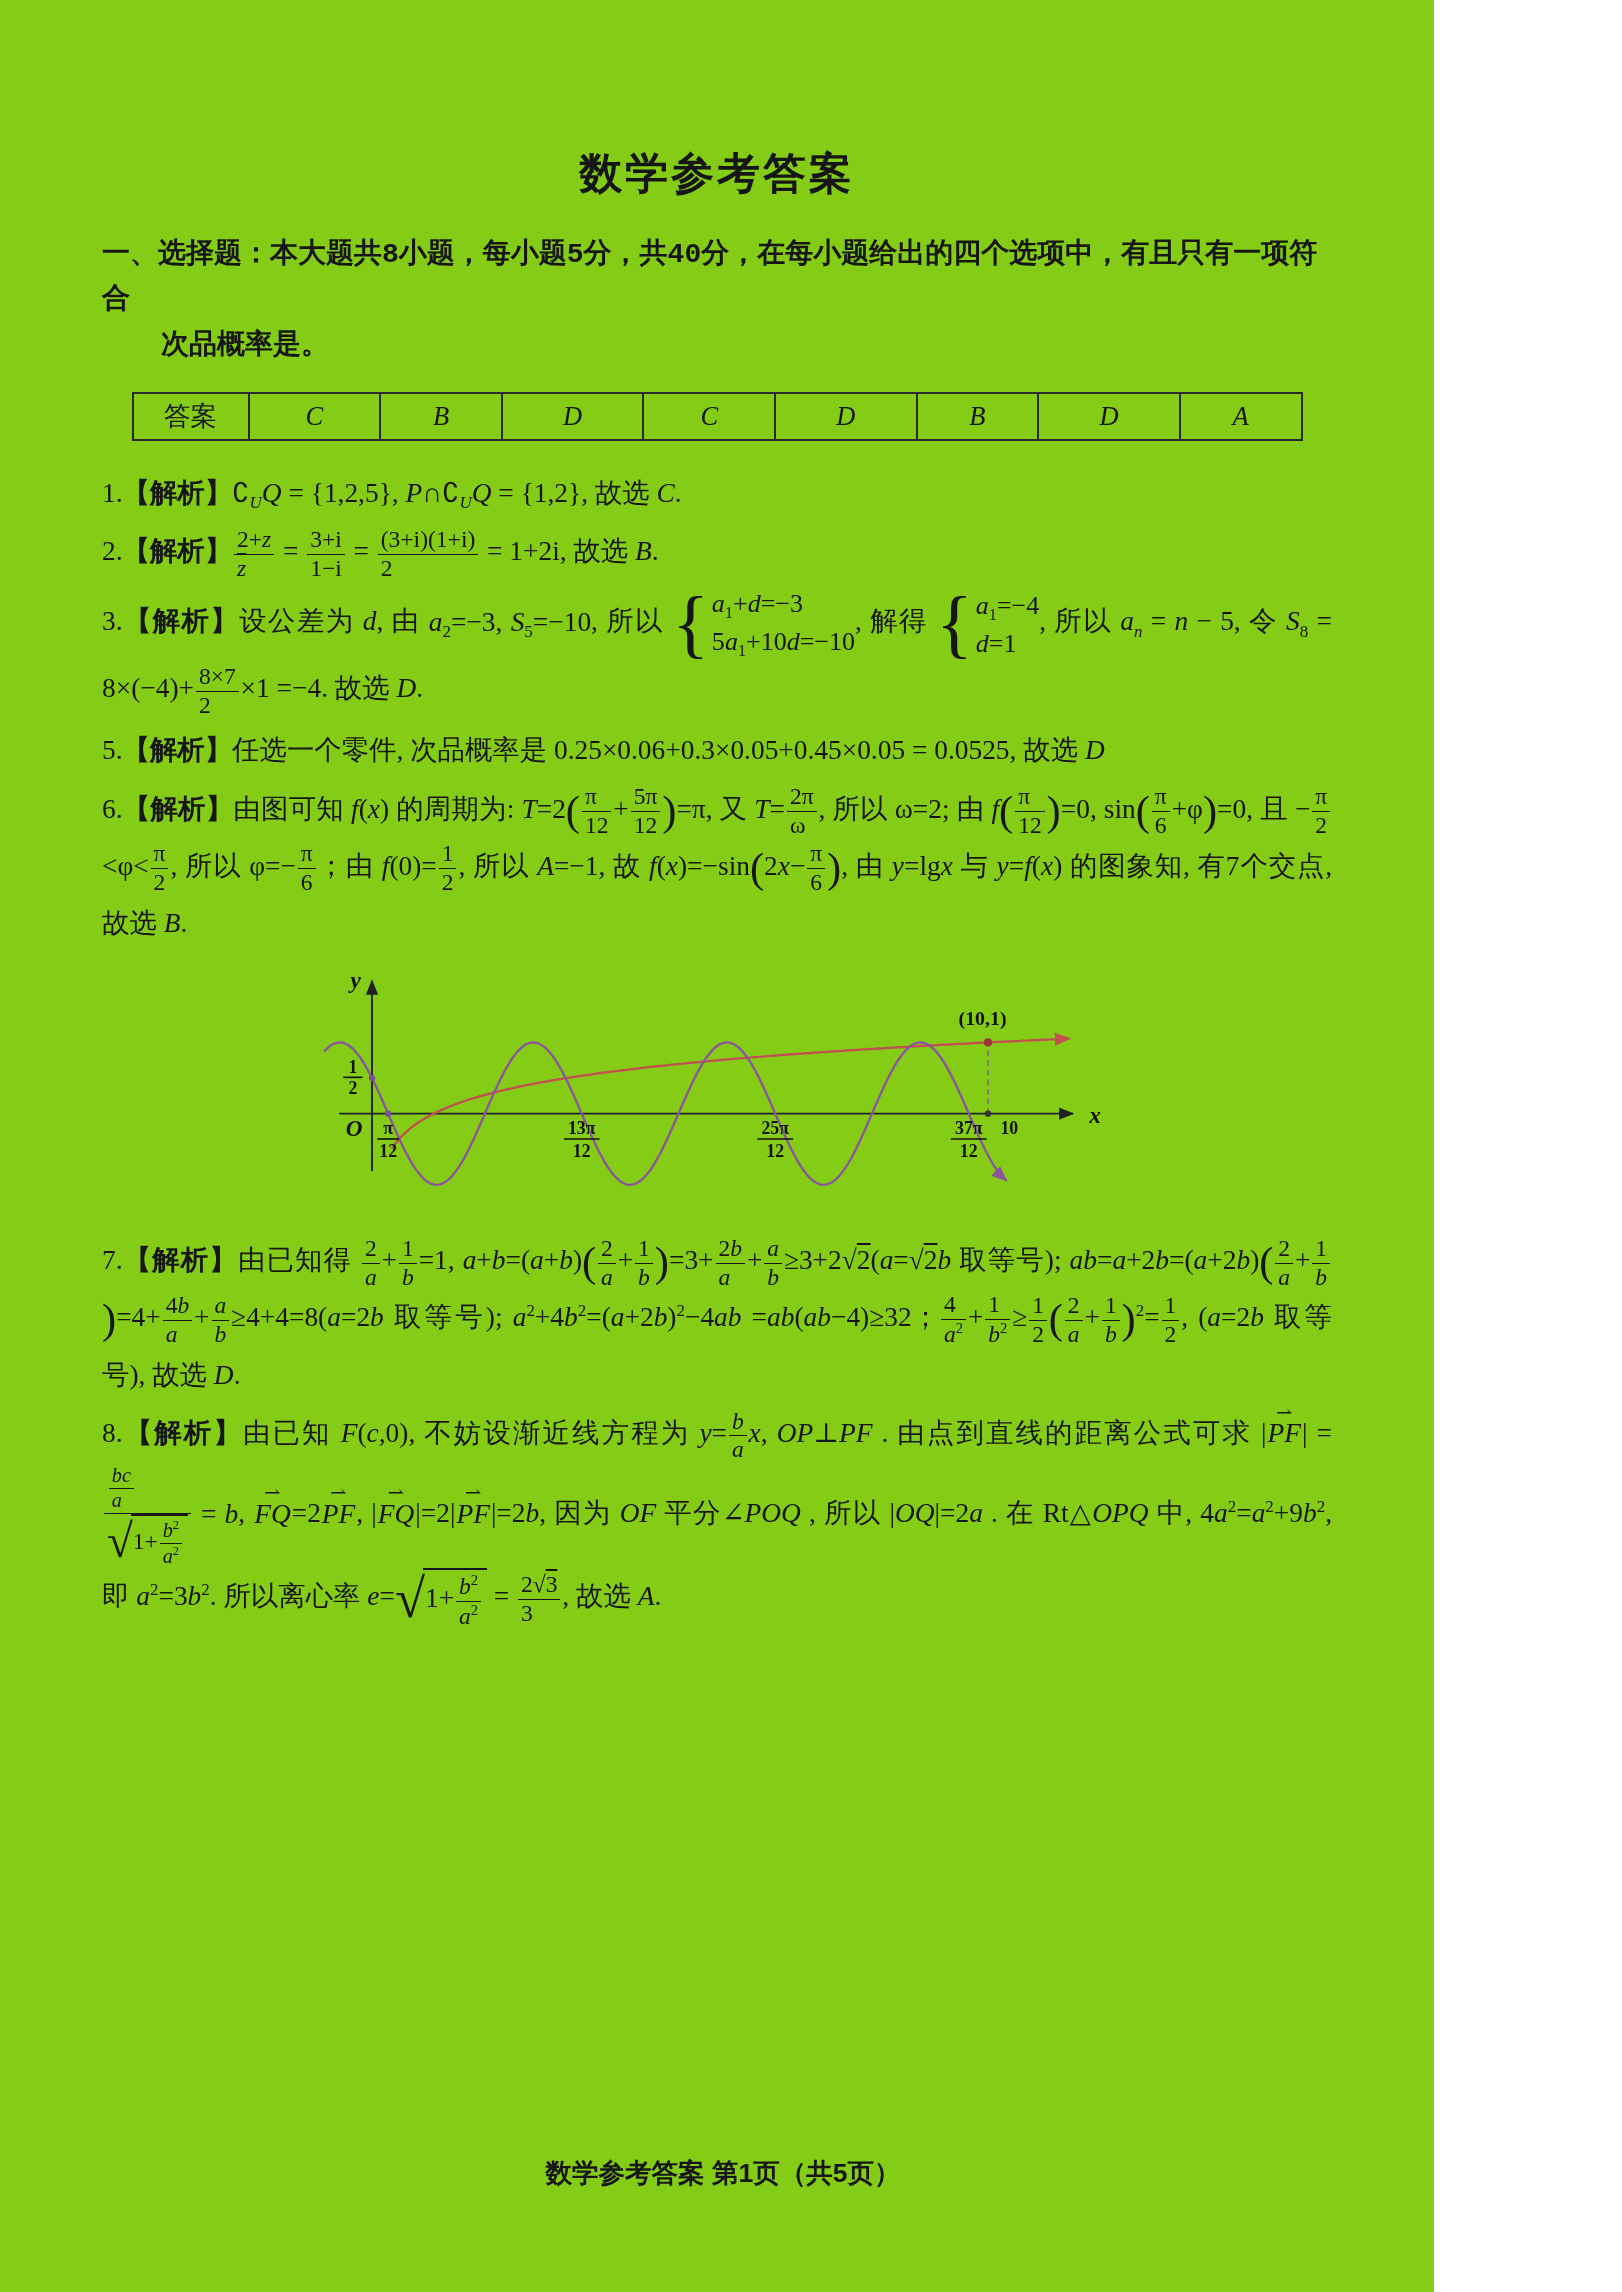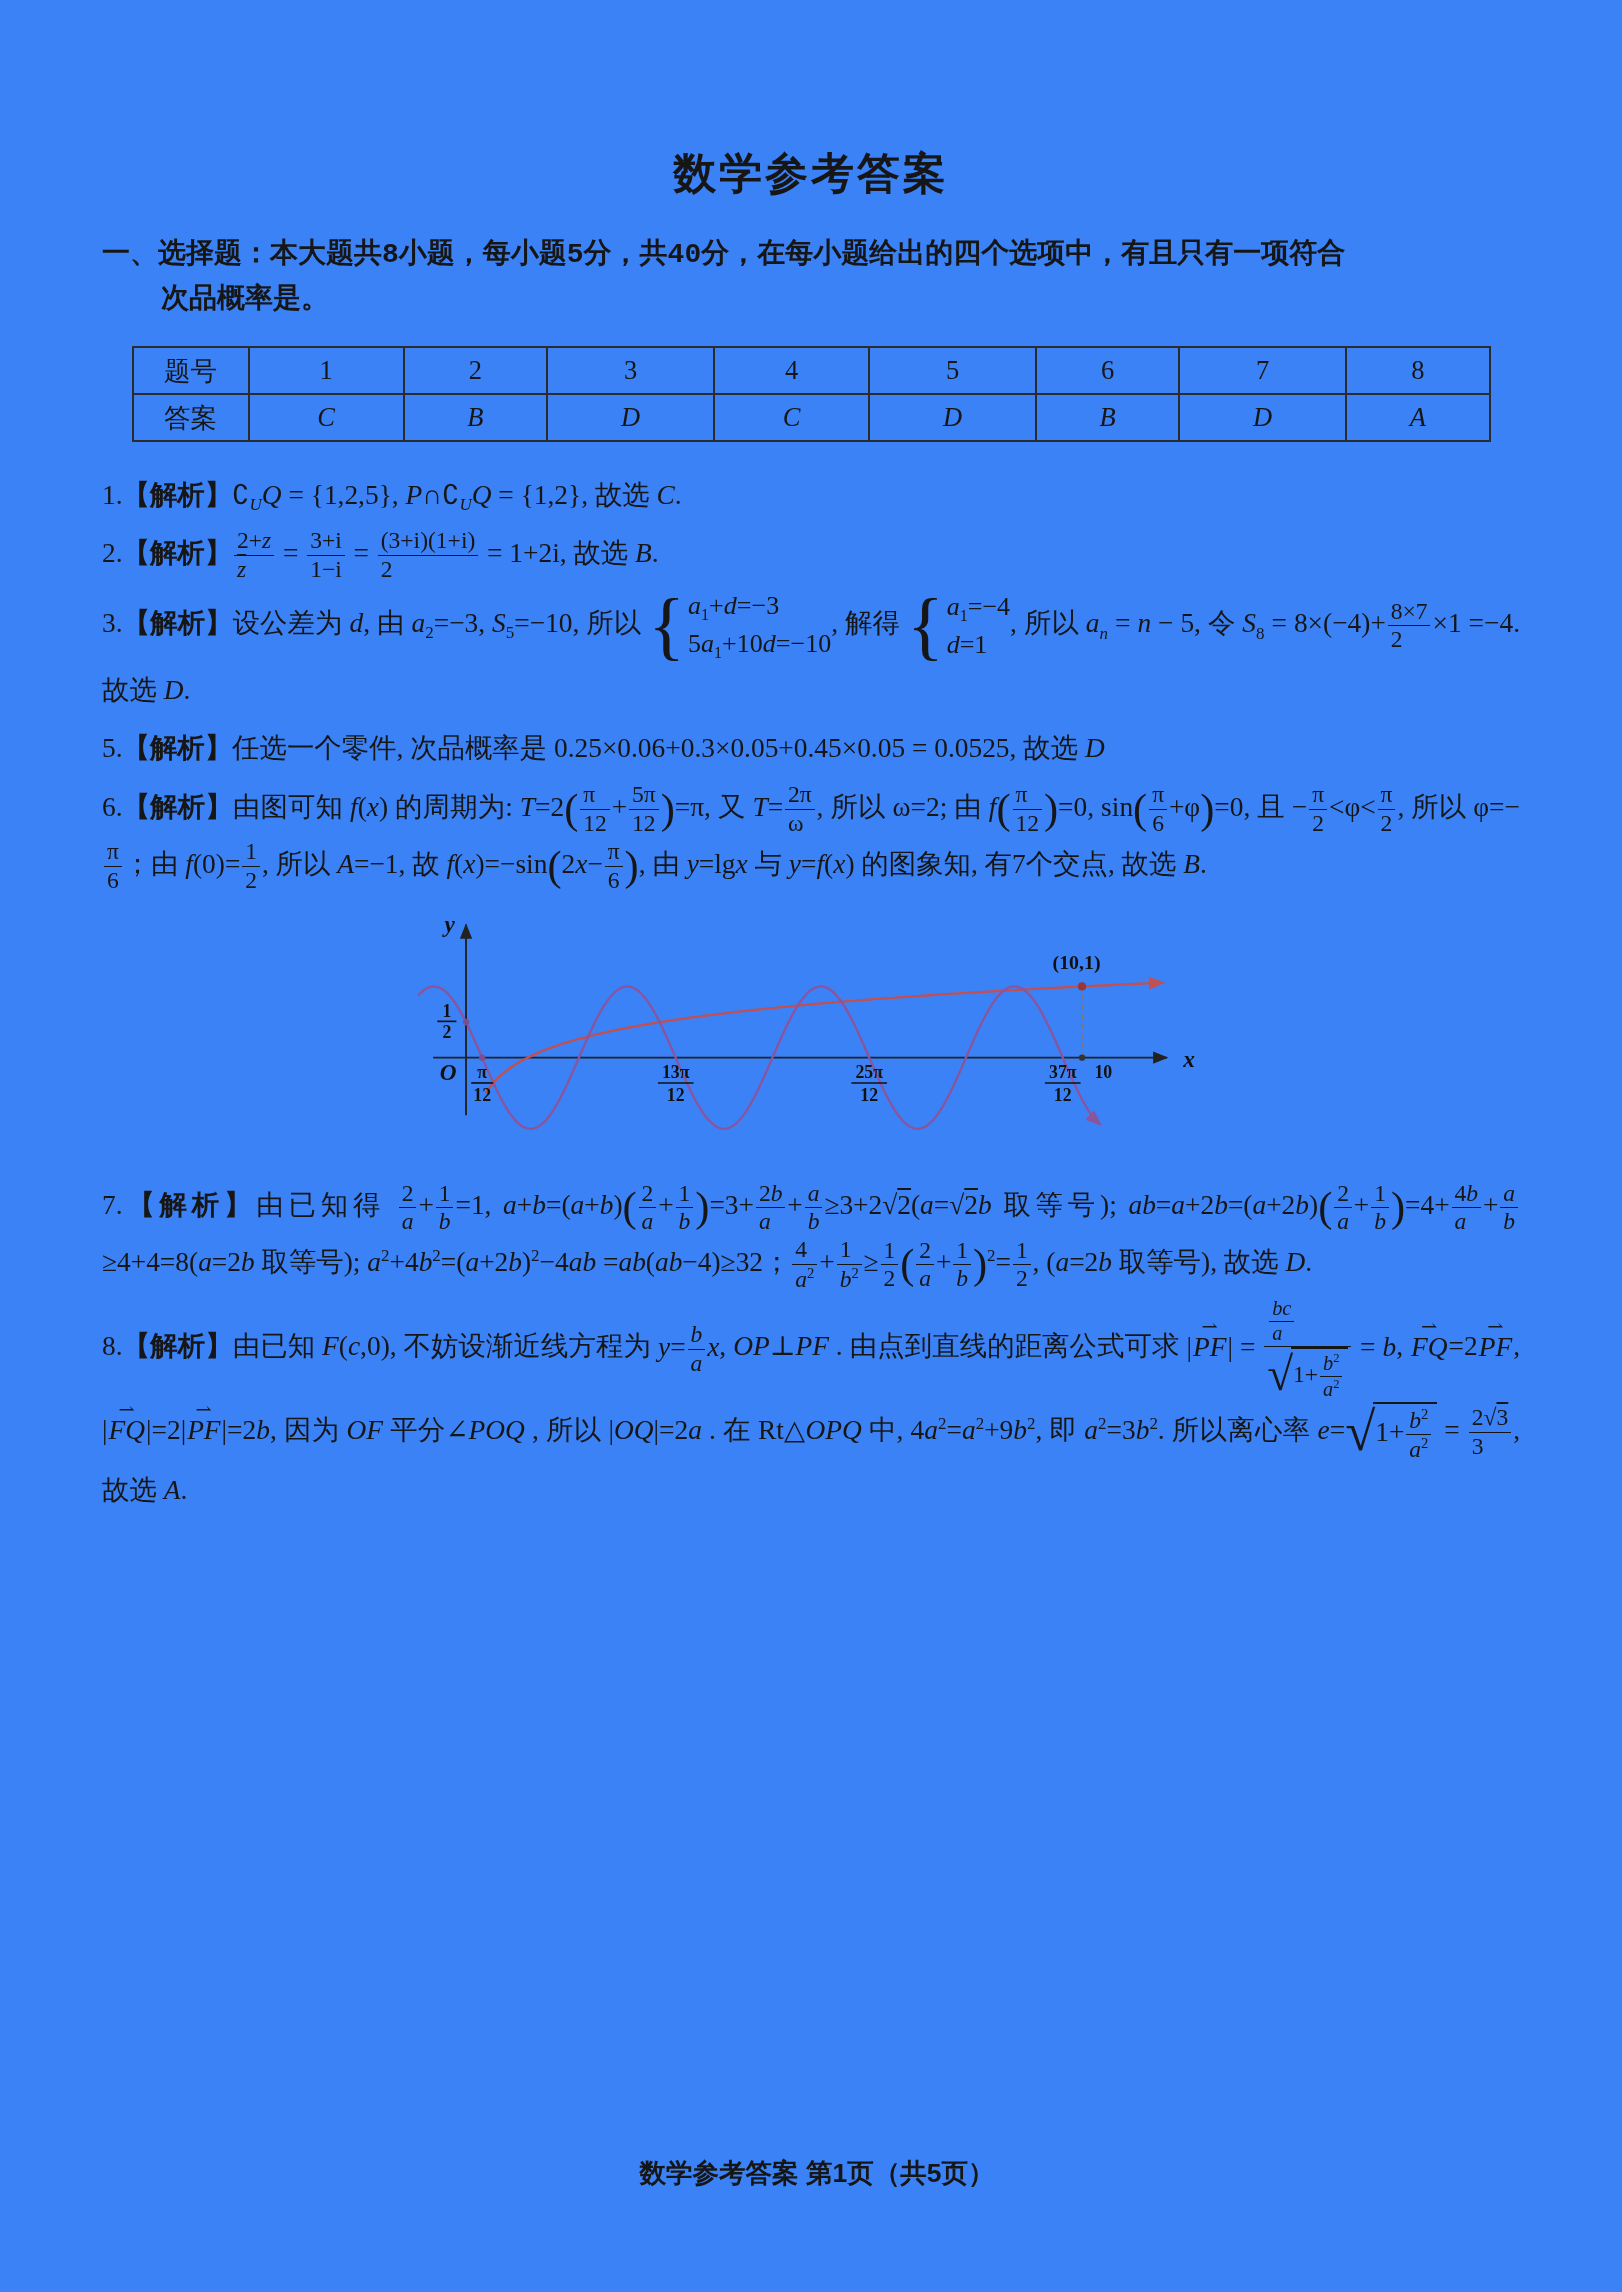--- a/index.html
+++ b/index.html
@@ -1,18 +1,18 @@
 <!DOCTYPE html>
 <html><head>
 <meta charset="utf-8">
 <style>
   * { box-sizing: border-box; }
   html,body { margin:0; padding:0; background:#ffffff; }
   .page {
-    width:1622px; height:2293px; position:relative; background:#3b82f6;
+    width:1434px; height:2293px; position:relative; background:#84cc16;
     padding:145px 102px 16px; color:#161616;
     font-family:"Liberation Serif","DejaVu Serif",serif; font-size:27.4px;
   }
   .title {
     text-align:center; font-family:"Liberation Sans","DejaVu Sans",sans-serif;
     font-weight:700; font-size:43px; margin:0 0 29px; letter-spacing:2.9px;
   }
   .sec { font-family:Liberation Mono, monospace; font-weight:700;
          font-size:28px; line-height:1.62; margin:0; }
   .sec2 { padding-left:59px; }
@@ -68,31 +68,20 @@
 
   <p class="sec">一、选择题：本大题共8小题，每小题5分，共40分，在每小题给出的四个选项中，有且只有一项符合</p>
   <p class="sec sec2">次品概率是。</p>
 
   <table class="ans-table">
     <colgroup>
         <col style="width:116px">
         <col span="8">
       </colgroup>
     <tbody>
-      <tr>
-        <td>题号</td>
-        <td>1</td>
-        <td>2</td>
-        <td>3</td>
-        <td>4</td>
-        <td>5</td>
-        <td>6</td>
-        <td>7</td>
-        <td>8</td>
-      </tr>
       <tr>
         <td>答案</td>
         <td class="ans">C</td>
         <td class="ans">B</td>
         <td class="ans">D</td>
         <td class="ans">C</td>
         <td class="ans">D</td>
         <td class="ans">B</td>
         <td class="ans">D</td>
         <td class="ans">A</td>

